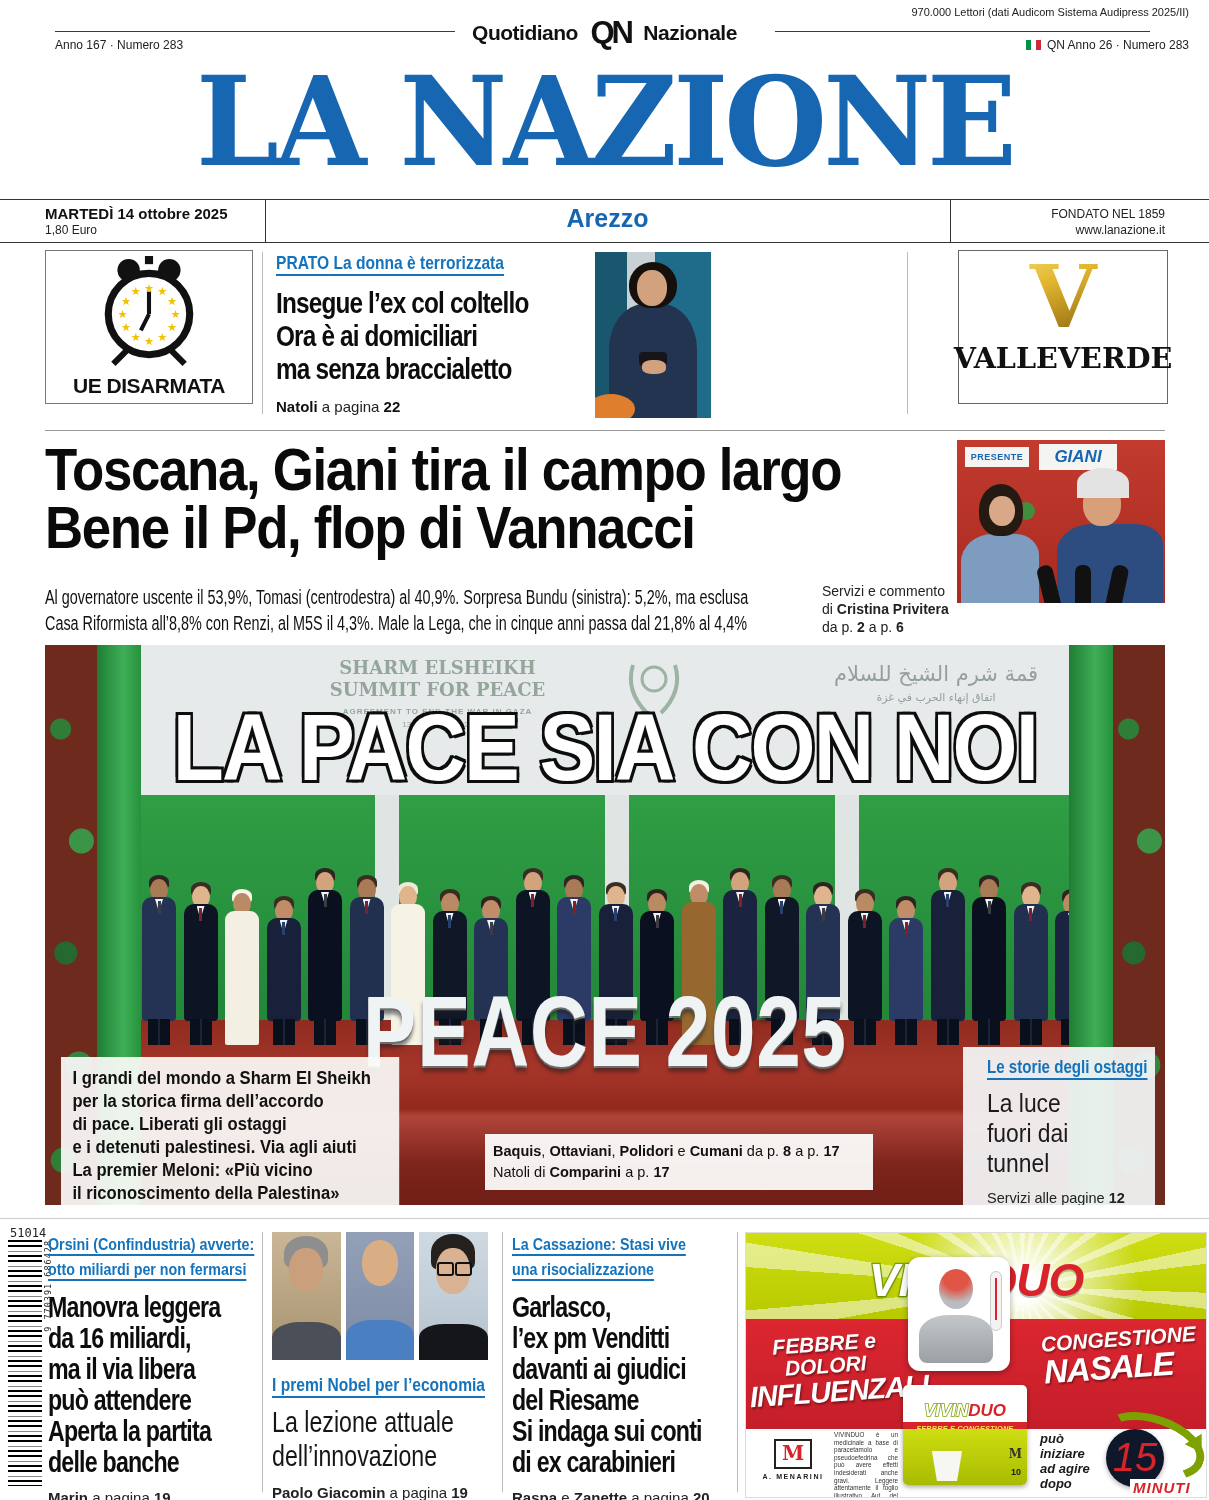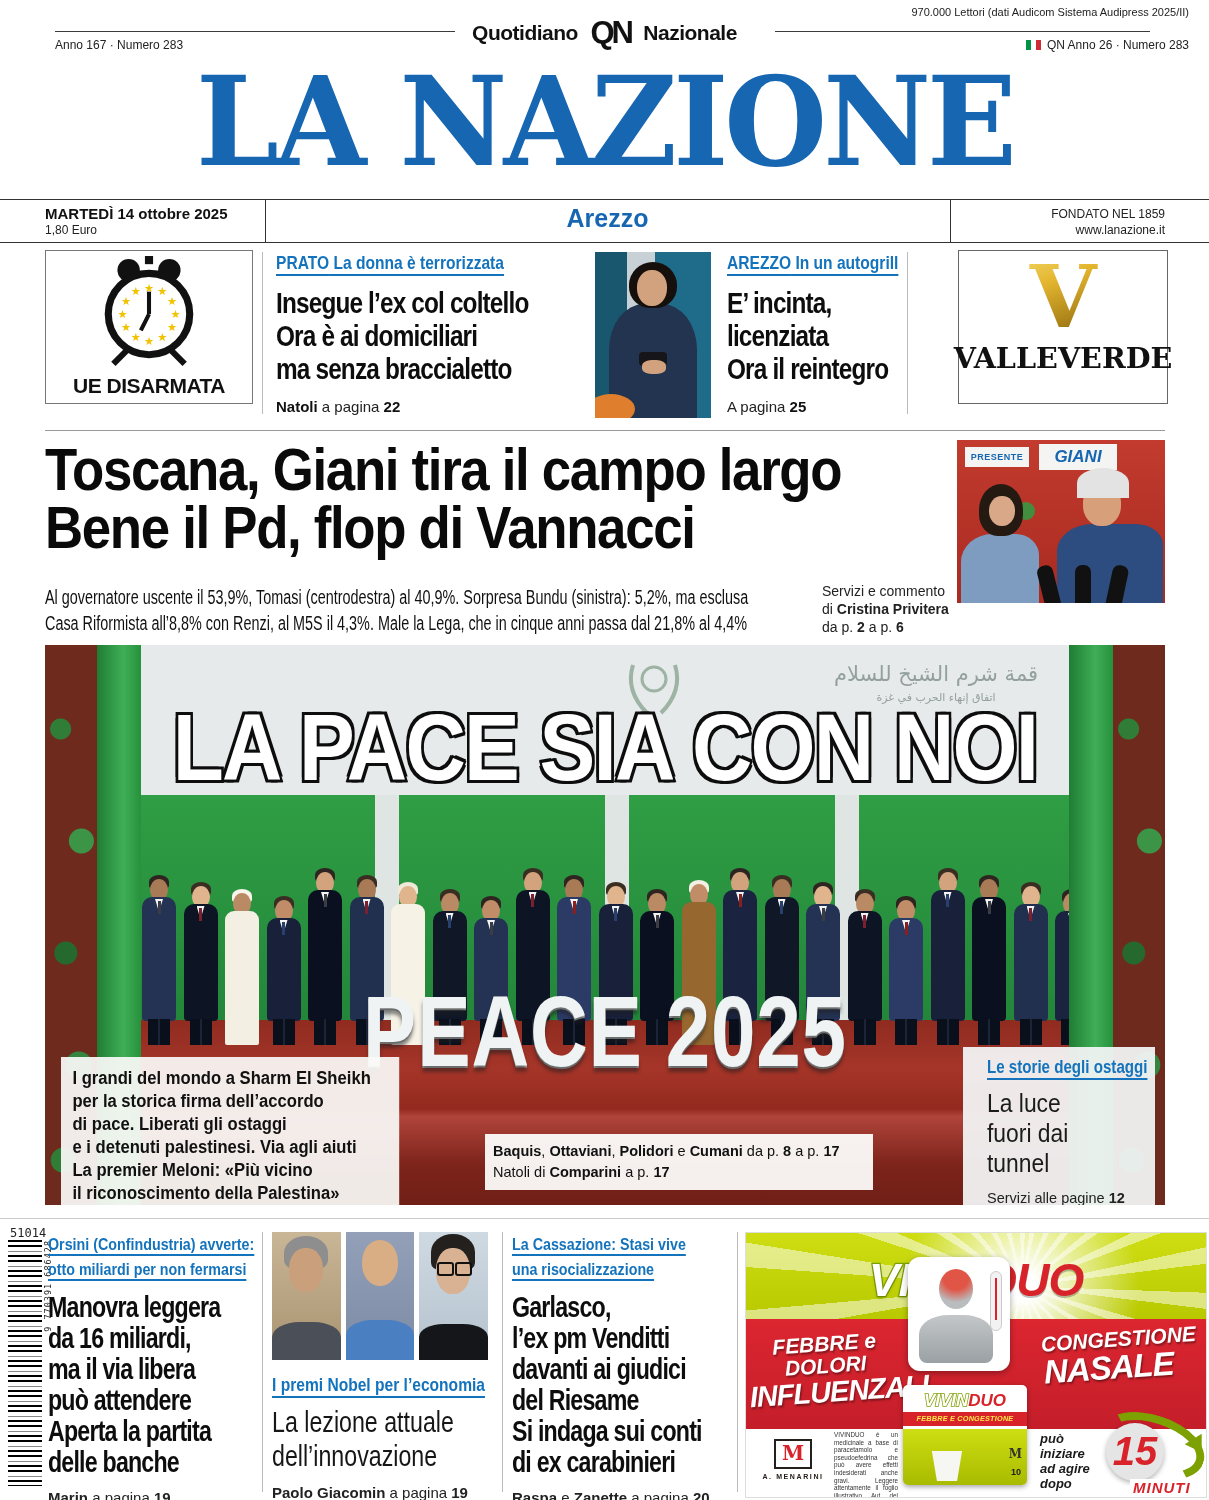--- a/index.html
+++ b/index.html
@@ -189,40 +189,40 @@
           box-shadow:0 2px 6px rgba(0,0,0,.35)}
   .af-head{position:absolute;top:12px;left:31px;width:34px;height:40px;border-radius:50%;
            background:radial-gradient(circle at 50% 20%,#e05545 0 35%,#b9bdbf 70%)}
   .af-body{position:absolute;bottom:8px;left:11px;width:74px;height:48px;border-radius:40% 40% 8px 8px;
            background:linear-gradient(#c3c7c9,#9aa0a3)}
   .af-th{position:absolute;top:14px;right:8px;width:10px;height:58px;border-radius:6px;background:#f2f2f2;
          border:1px solid #ccc}
   .af-th i{position:absolute;left:3.5px;top:6px;width:2px;height:42px;background:#d8232a}
   .ad-pack{position:absolute;top:152px;left:157px;width:124px;height:100px;background:#fff;border-radius:5px;
            box-shadow:0 2px 5px rgba(0,0,0,.35);overflow:hidden}
-  .pk-brand{margin-top:6px;text-align:center;font-style:italic;font-weight:900;font-size:17px;white-space:nowrap}
+  .pk-brand{margin-top:16px;text-align:center;font-style:italic;font-weight:900;font-size:17px;white-space:nowrap}
   .pk-brand .v1{color:#fff;-webkit-text-stroke:1.5px #7da100;paint-order:stroke fill}
   .pk-brand .v2{color:#d8232a}
   .pk-strip{margin-top:1px;height:14px;background:#d8232a;color:#ffe84a;font-style:italic;font-weight:800;
             font-size:7.3px;text-align:center;line-height:14px;letter-spacing:.2px}
   .pk-body{position:absolute;left:0;right:0;bottom:0;top:44px;background:linear-gradient(#cede12,#a8bb00)}
   .pk-cup{position:absolute;bottom:4px;left:26px;width:36px;height:30px;background:#f6f6f2;
           clip-path:polygon(8% 0,92% 0,78% 100%,22% 100%)}
   .pk-count{position:absolute;right:6px;bottom:8px;font-size:9px;font-weight:800;color:#222}
   .pk-m{position:absolute;right:5px;bottom:24px;font-family:"DejaVu Serif",serif;font-weight:700;
         font-size:12px;color:#333}
   .ad-claim{position:absolute;top:198px;left:294px;width:62px;font-style:italic;font-weight:800;
             font-size:13px;line-height:15px;color:#1a1a1a;white-space:pre-line}
   .ad-badge{position:absolute;top:186px;left:352px;width:104px;height:76px}
   .badge-arrow{position:absolute;left:0;top:-4px;width:92px;height:46px;border:8px solid transparent;
       border-top:8px solid #7da100;border-right:8px solid #7da100;border-radius:50%;transform:rotate(18deg)}
   .badge-arrow:after{content:"";position:absolute;right:-14px;top:2px;border:10px solid transparent;
       border-left:16px solid #7da100;transform:rotate(40deg)}
-  .badge-circle{position:absolute;left:8px;top:4px;width:58px;height:58px;border-radius:50%;background:#e5e5e5;
-      box-shadow:0 2px 5px rgba(0,0,0,.3);text-align:center;font-weight:700;font-style:italic;
+  .badge-circle{position:absolute;left:8px;top:10px;width:58px;height:58px;border-radius:50%;background:#0f172a;
+      box-shadow:0 2px 5px rgba(0,0,0,.3);text-align:center;font-weight:400;font-style:italic;
       color:#d8232a;font-size:40px;line-height:56px}
   .badge-label{position:absolute;left:32px;top:60px;font-style:italic;font-weight:900;color:#d8232a;
       font-size:15px;letter-spacing:1px;background:#fff;padding:0 3px}
   .ad-menarini{position:absolute;left:14px;top:206px;width:66px;text-align:center}
   .mn-box{width:34px;height:26px;margin:0 auto;border:2px solid #26201c;background:#fff;
           font-family:"DejaVu Serif",serif;font-weight:700;font-size:20px;line-height:24px;color:#d8232a}
   .mn-cap{margin-top:4px;font-size:7px;letter-spacing:1.6px;color:#26201c;font-weight:700}
   .ad-small{position:absolute;left:88px;top:198px;width:64px;font-size:6.3px;line-height:7.6px;color:#333;
             text-align:justify}
 </style>
@@ -300,29 +300,20 @@
 
   <div class="abs photo-police">
     <i class="pp-torso"></i>
     <i class="pp-hair"></i>
     <i class="pp-face"></i>
     <i class="pp-obj"></i>
     <i class="pp-hands"></i>
     <i class="pp-orange"></i>
   </div>
 
-  <div class="abs arezzo">
-    <div class="kicker">
-      <span class="tag">AREZZO</span><span class="rest"> In un autogrill</span>
-    </div>
-    <div class="hl-top">E’ incinta,<br>licenziata<br>Ora il reintegro</div>
-    <div class="byline" style="margin-top:12px">
-      <span>A pagina </span><b>25</b>
-    </div>
-  </div>
 
   <div class="abs vdiv" style="top:252px;left:907px;height:162px"></div>
 
   <div class="abs valleverde">
     <div class="vv-v">V</div>
     <div class="vv-label">VALLEVERDE</div>
   </div>
 
   <div class="abs hrule rule-main" style="background:#999"></div>
 
@@ -351,20 +342,26 @@
     <i class="abs gi-mic" style="left:118px"></i>
     <i class="abs gi-mic" style="left:152px;transform:rotate(12deg)"></i>
   </div>
 
   <div class="abs summit">
     <div class="sm-band"></div>
     <div class="sm-gap" style="left:330px"></div>
     <div class="sm-gap" style="left:560px"></div>
     <div class="sm-gap" style="left:790px"></div>
 
+    <div class="sm-title">
+      <div class="t1">SHARM ELSHEIKH</div>
+      <div class="t1">SUMMIT FOR PEACE</div>
+      <div class="t3">AGREEMENT TO END THE WAR IN GAZA</div>
+      <div class="t4">13 OCTOBER 2025</div>
+    </div>
     <svg class="sm-emblem" width="74" height="74" viewBox="0 0 74 74">
       <path d="M16 14 Q8 40 30 62" fill="none" stroke="#9db3a4" stroke-width="4"></path>
       <path d="M58 14 Q66 40 44 62" fill="none" stroke="#9db3a4" stroke-width="4"></path>
       <circle cx="37" cy="28" r="12" fill="none" stroke="#9db3a4" stroke-width="3"></circle>
     </svg>
     <div class="sm-arabic">
       <div class="a1">قمة شرم الشيخ للسلام</div>
       <div class="a2">اتفاق إنهاء الحرب في غزة</div>
     </div>
 

